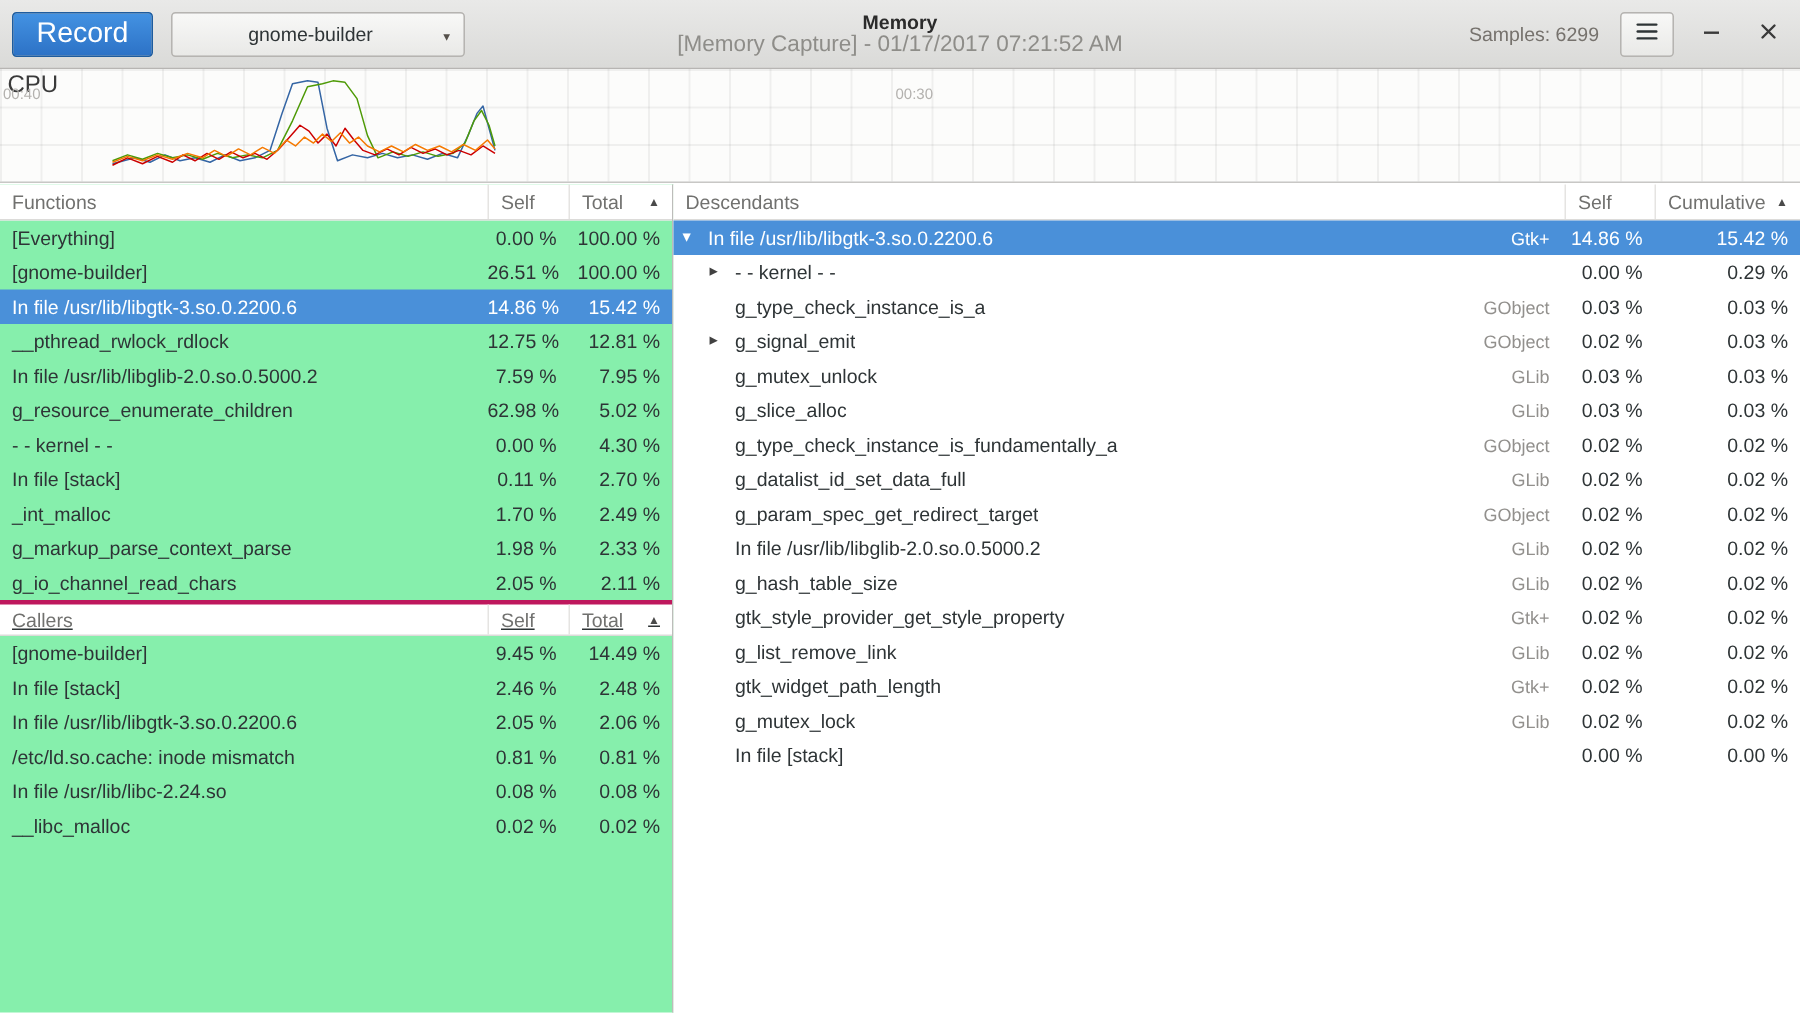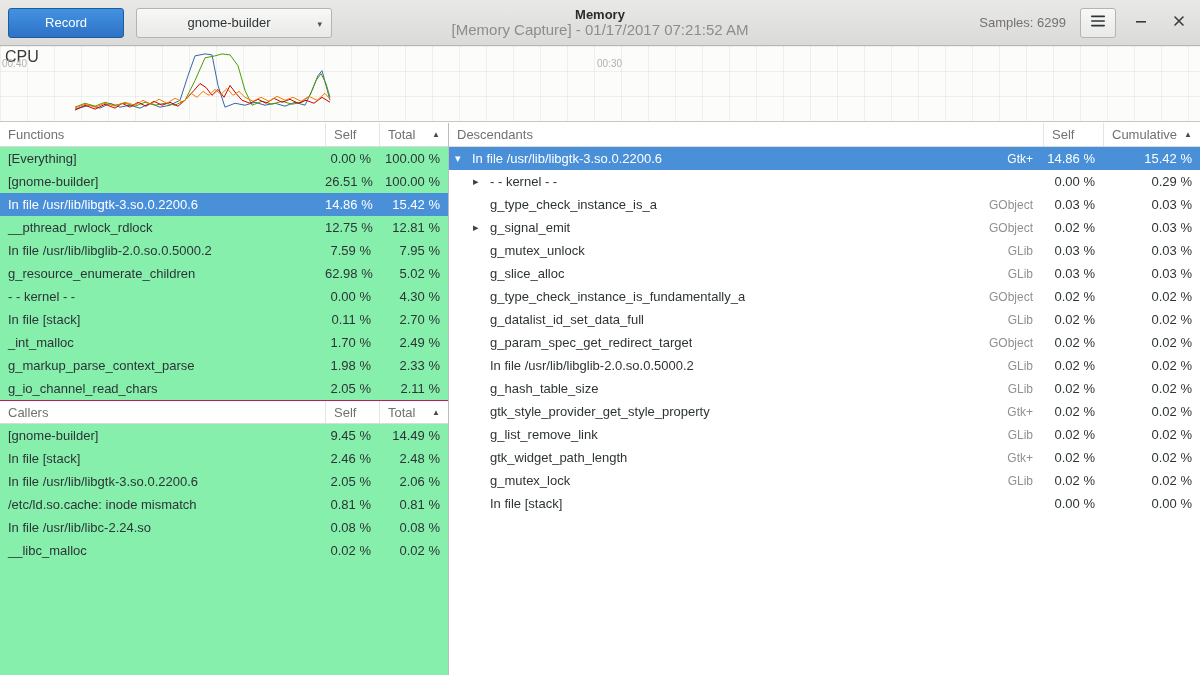--- a/index.html
+++ b/index.html
@@ -12,24 +12,24 @@
   button { font-family: inherit; cursor: default; }
 
   
   .headerbar {
     position:absolute; top:0; left:0; width:100%; height:46px;
     background: linear-gradient(#e9e9e8, #dadad8);
     border-bottom: 1px solid #b7b5b3;
     display:flex; align-items:center; padding:0 8px;
   }
   .record-btn {
-    width:116px; height:30px; border-radius:3px;
+    width:94px; height:30px; border-radius:3px;
     border:1px solid var(--accent-dark, #1e5c9e);
     background: linear-gradient(#4392e2, var(--accent-btn, #2d72c6));
-    color:#fff; font-size:13px;
+    color:#fff; font-size:19px;
   }
   .process-combo {
     margin-left:12px; width:196px; height:30px; border-radius:3px;
     border:1px solid #b6b4b1;
     background: linear-gradient(#f8f8f7, #e9e9e7);
     color:#2e3436; font-size:13px;
     display:flex; align-items:center; position:relative;
   }
   .process-combo .combo-label { flex:1; text-align:center; padding-right:10px; }
   .combo-arrow { position:absolute; right:9px; top:10px; font-size:9px; color:#55504b; }
@@ -64,21 +64,21 @@
   .time-label { position:absolute; font-size:10px; color:#b3b1ae; top:12px; }
   .time-start { left:2px; }
   .time-mid { left:597px; }
 
   
   .main { position:absolute; top:123px; bottom:0; left:0; width:100%; display:flex; }
   .left-pane { width:449px; flex:none; border-right:1px solid #bdbcba; display:flex; flex-direction:column; background:#86efac; }
   .right-pane { flex:1; display:flex; flex-direction:column; background:#fff; min-width:0; }
 
   .thead { display:flex; flex:none; height:24px; background:#fff; border-bottom:1px solid #dcdbd9; }
-  .thead.bordered-top { border-top:1px solid #be185d; }
+  .thead.bordered-top { border-top:3px solid #be185d;text-decoration:underline; }
   .th { display:flex; align-items:center; padding:0 8px; font-size:13px; color:#71716f; white-space:nowrap; }
   .th + .th { border-left:1px solid #e5e4e2;text-align:center; }
   .th-name { flex:1; min-width:0; }
   .th-self { width:54px; }
   .th-total { width:69px; }
   .th-self-r { width:60px; }
   .th-cum { width:97px; }
   .sort { margin-left:auto; font-size:8px; color:#4a4a4a; padding-left:4px; }
 
   .tbody { flex:none; }

